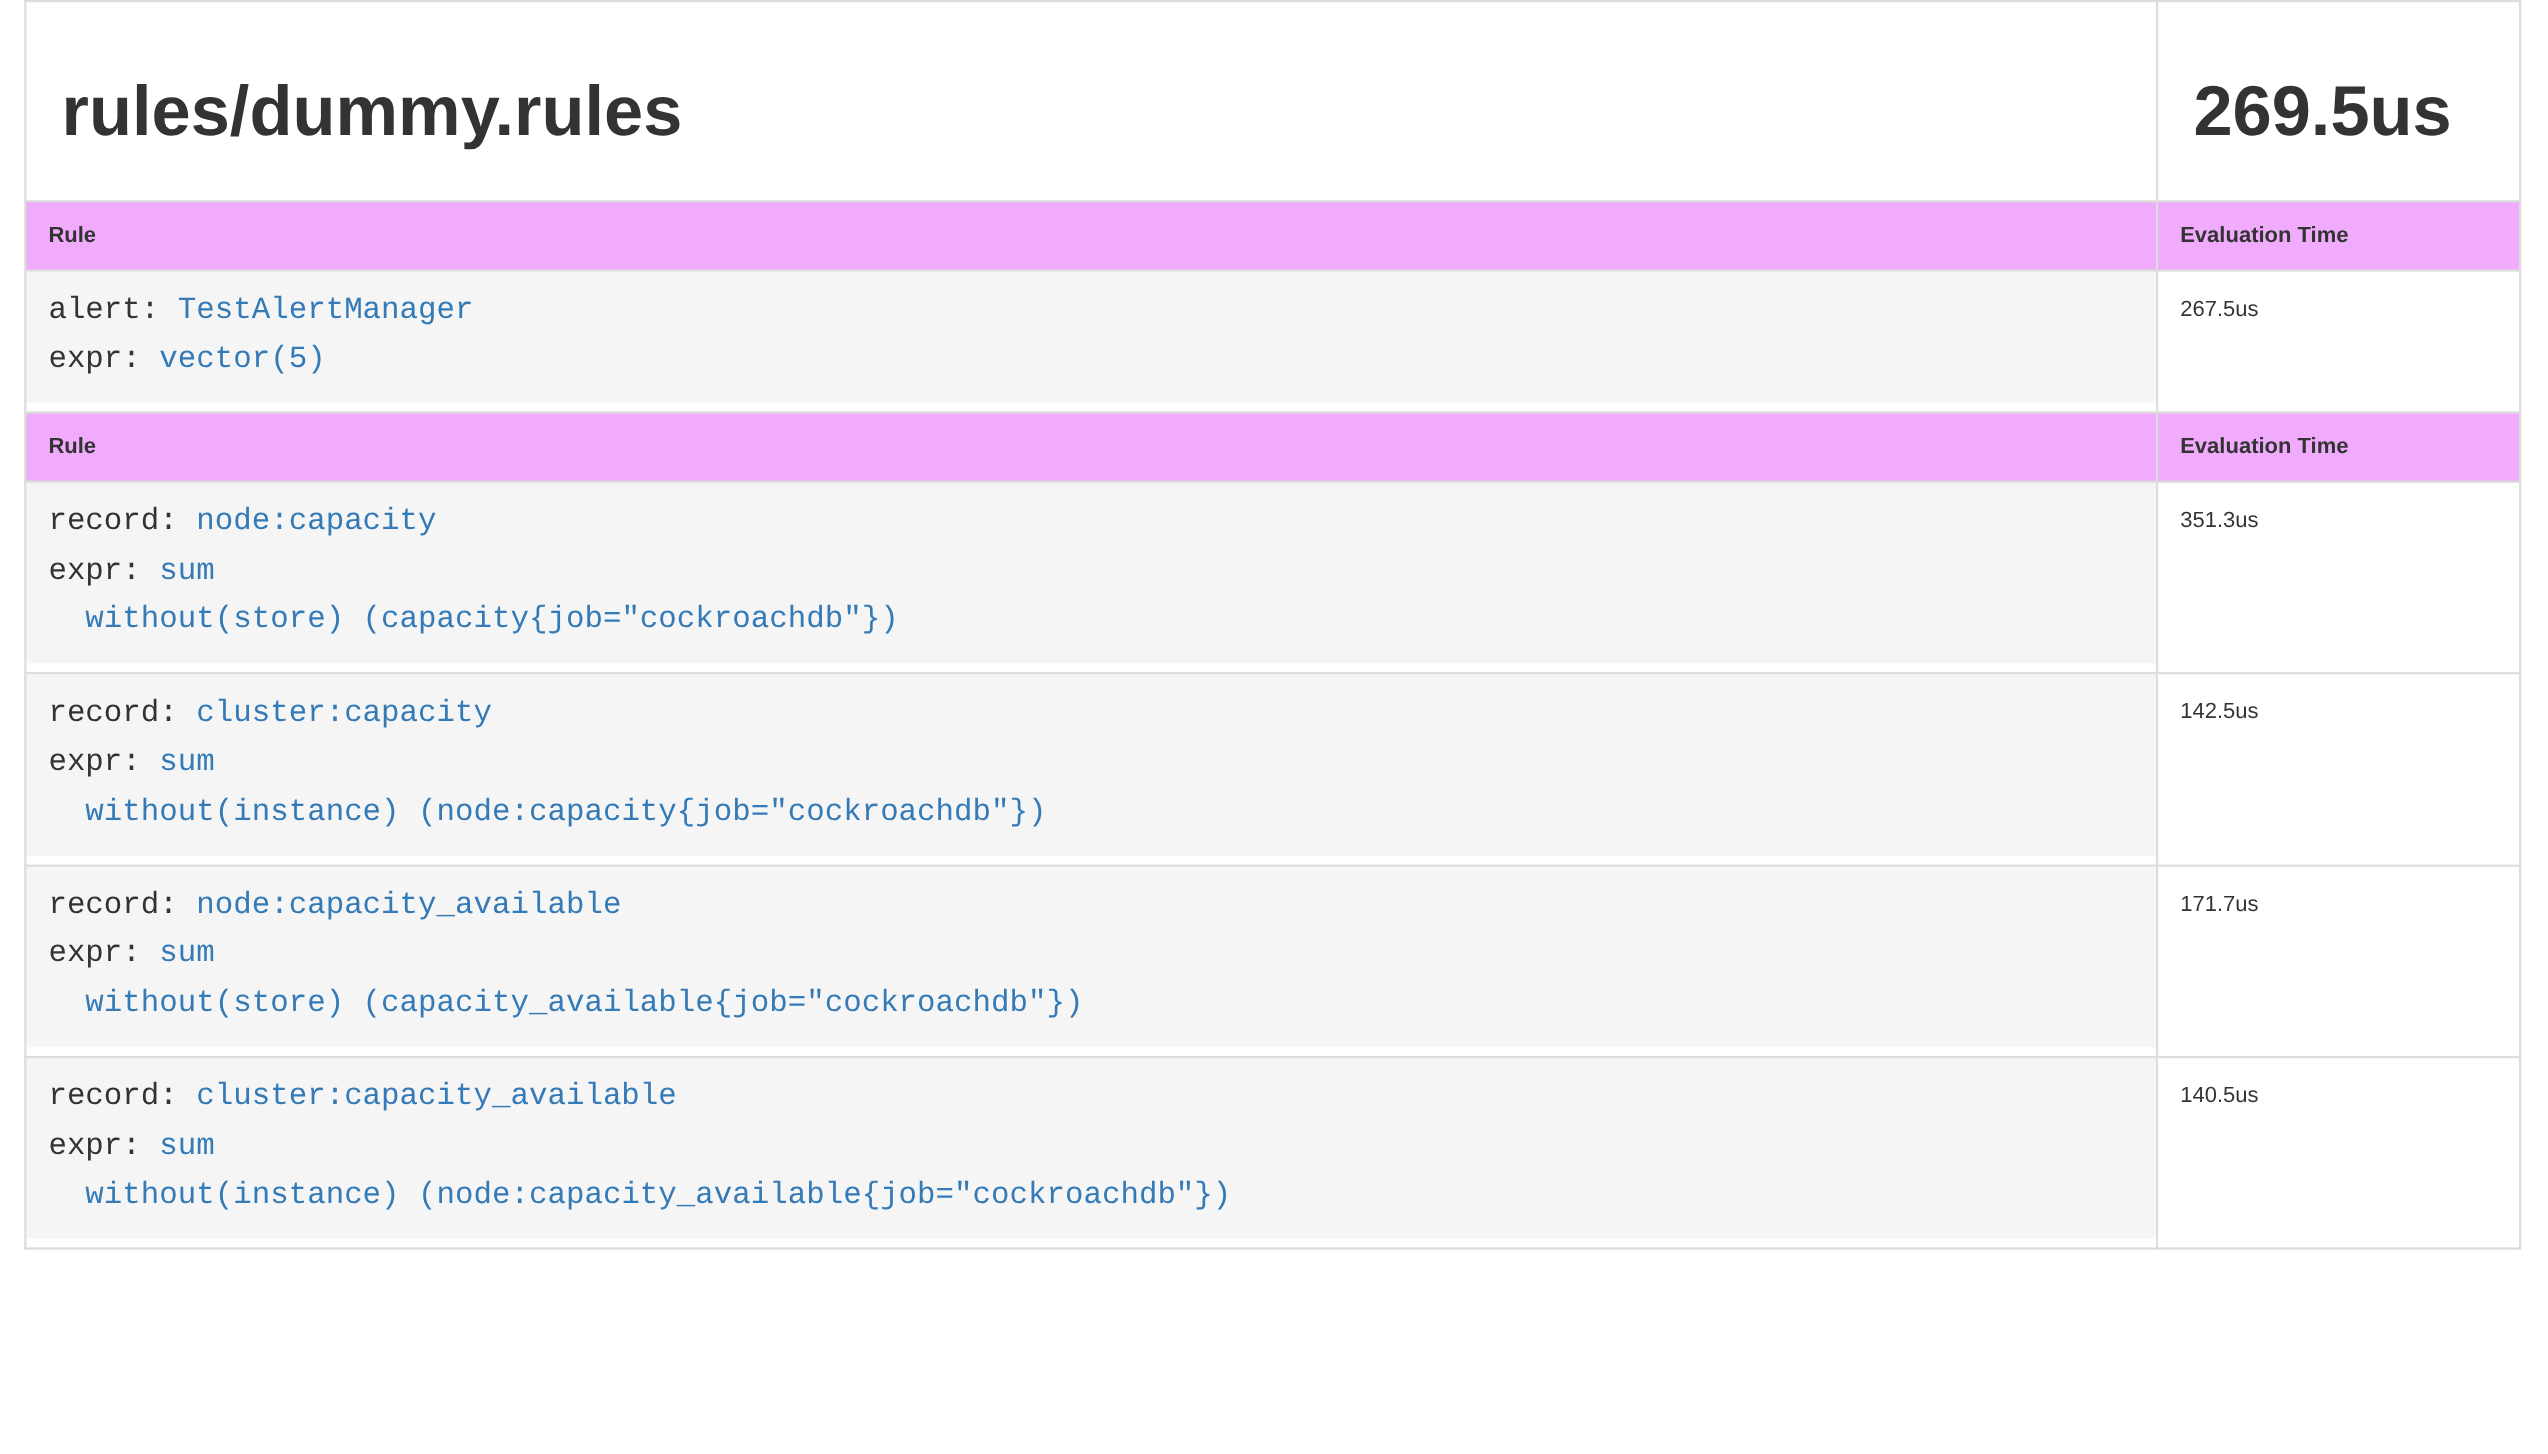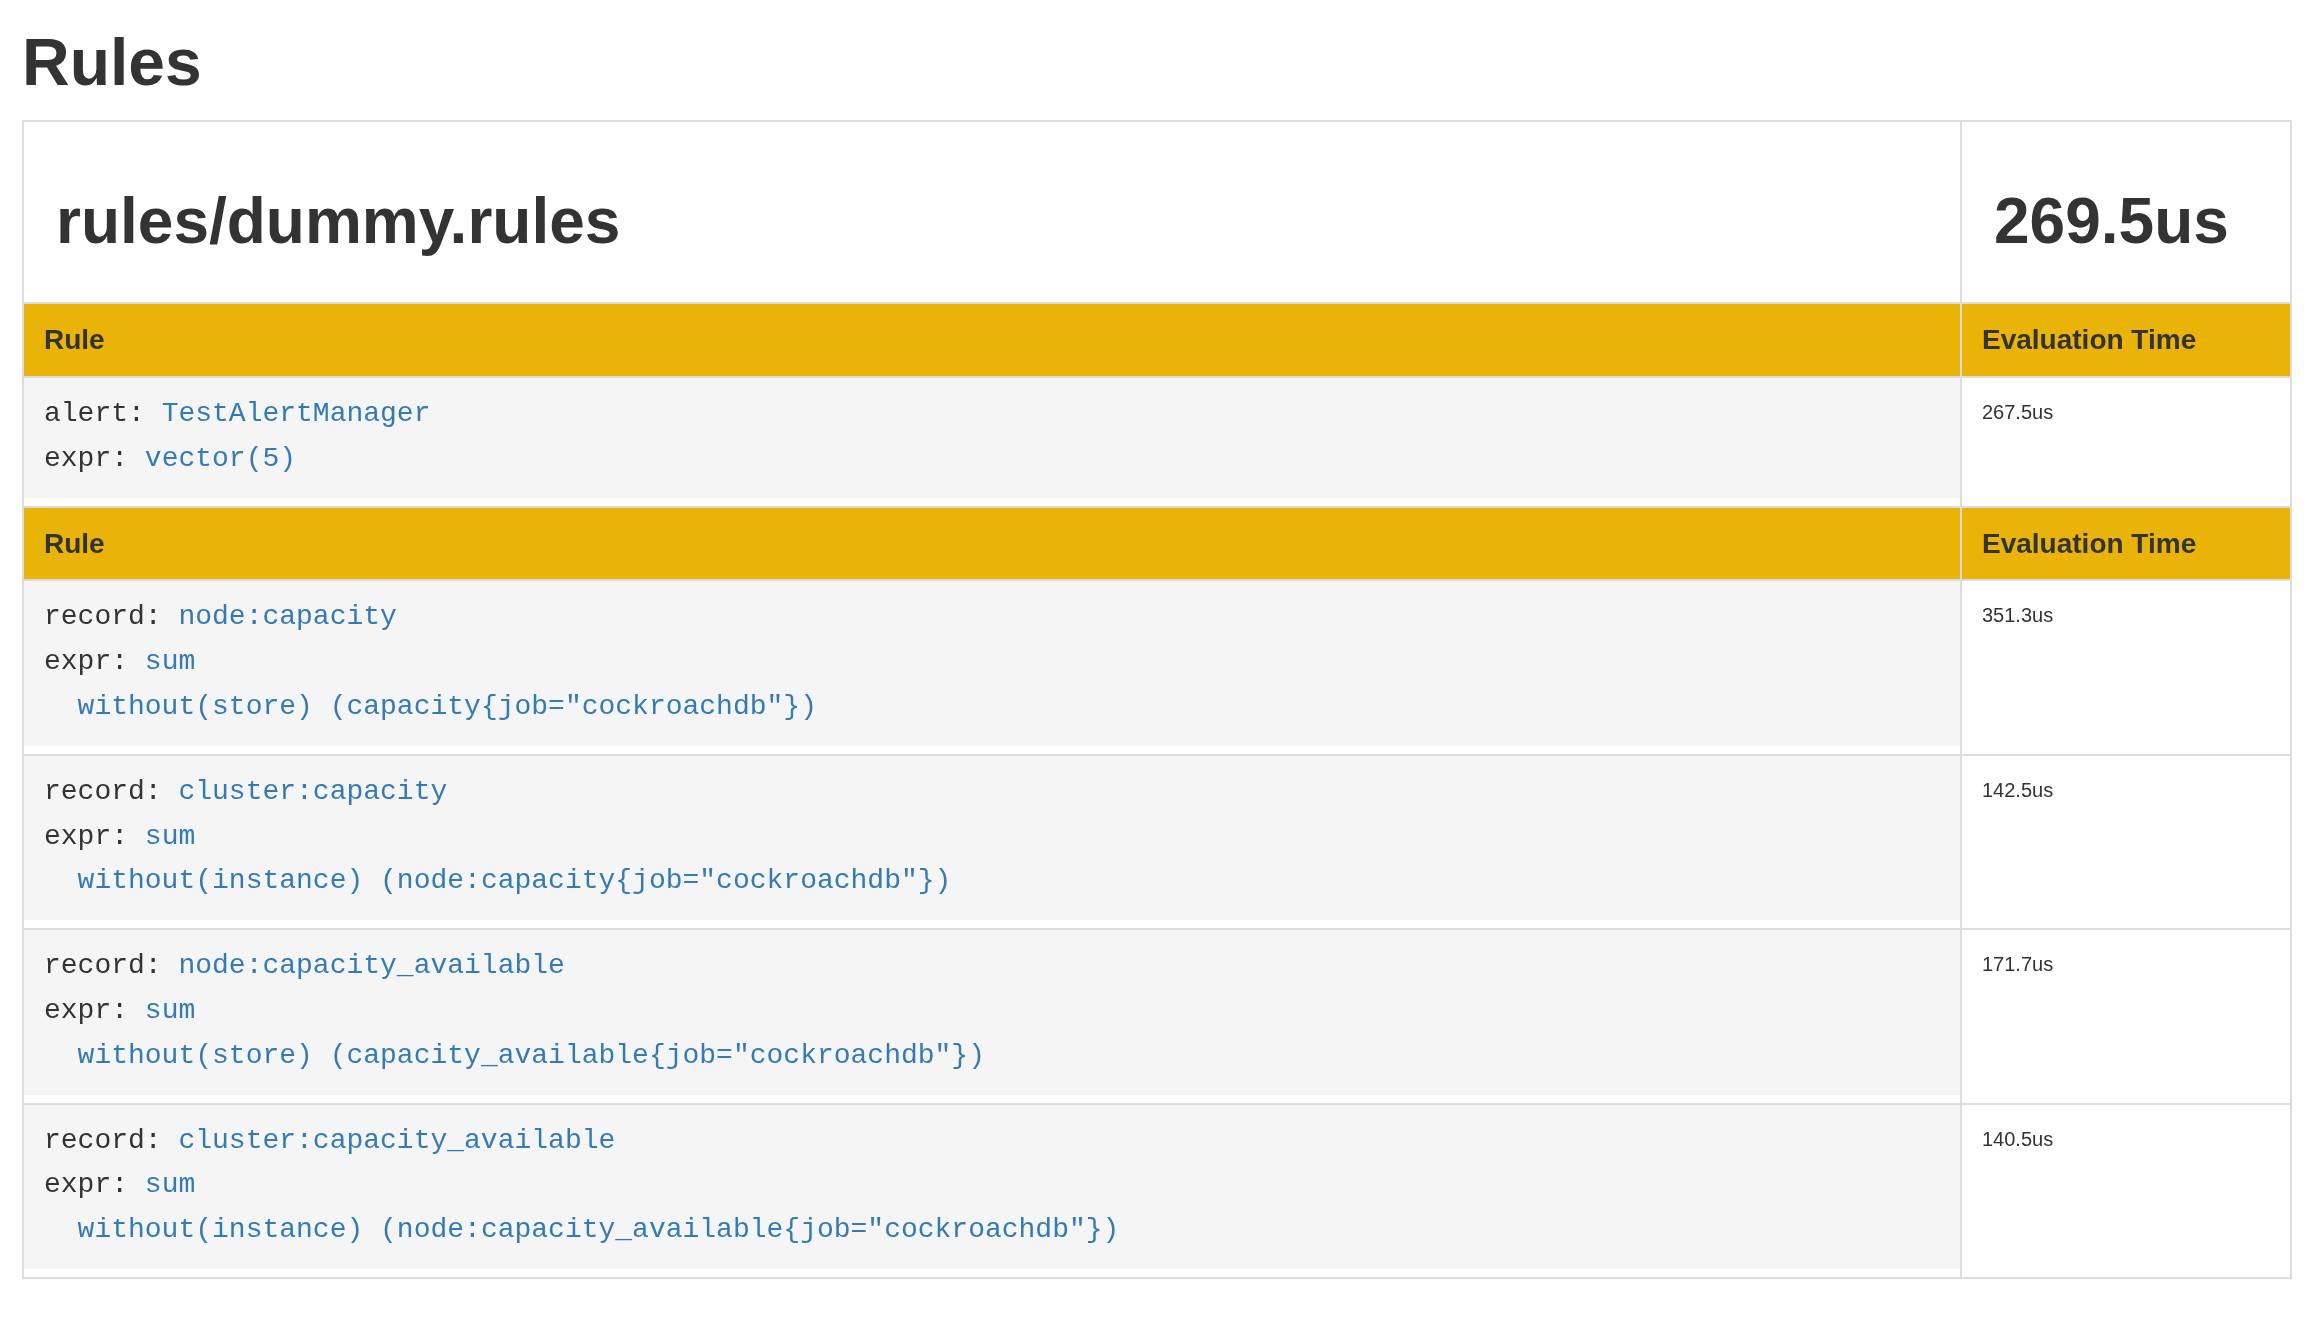--- a/index.html
+++ b/index.html
@@ -47,24 +47,24 @@
     font-size:64px;
     font-weight:700;
     line-height:1.1;
     color:var(--text);
     white-space:nowrap;
     overflow:hidden;
   }
   
   th.col-header{
     padding:16px 20px;
-    font-size:28px;
+    font-size:20px;
     font-weight:700;
     line-height:1.42;
-    background:#eab308;
+    background:#f0abfc;
   }
   
   td.rule-cell{
     padding:0 0 8px 0;
     background:#ffffff;
   }
   .rule-code{
     background:var(--code-bg);
     padding:14px 20px 16px 20px;
     font-family:"Liberation Mono", monospace;
@@ -83,21 +83,20 @@
     padding:20px 20px;
     font-size:20px;
     line-height:1.42;
     background:#ffffff;
   }
 </style>
 </head>
 <body>
 
 <div class="container">
-  <h1 class="page-title">Rules</h1>
 
   <table class="rules-table">
     <colgroup>
       <col class="rule-col">
       <col class="time-col">
     </colgroup>
     <tbody>
   <tr>
     <td class="group-name-cell">
       <h2 class="group-heading">rules/dummy.rules</h2>

